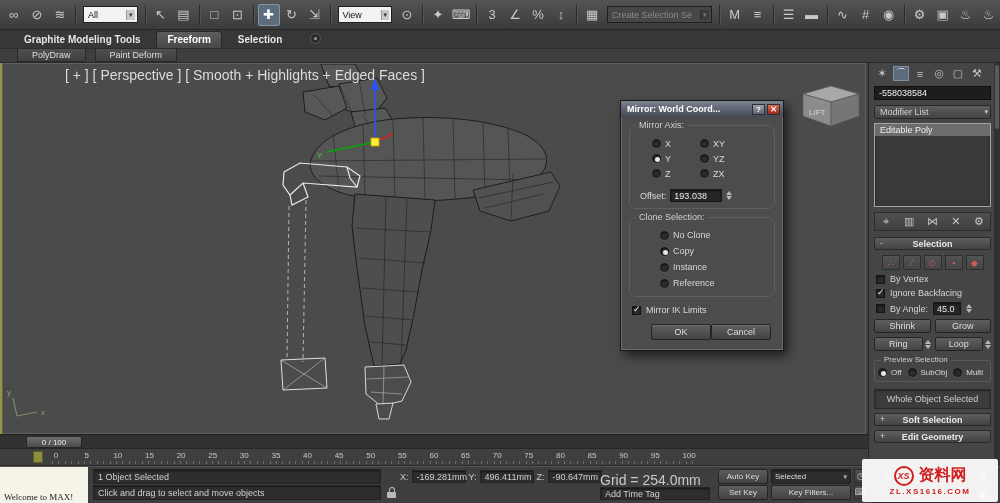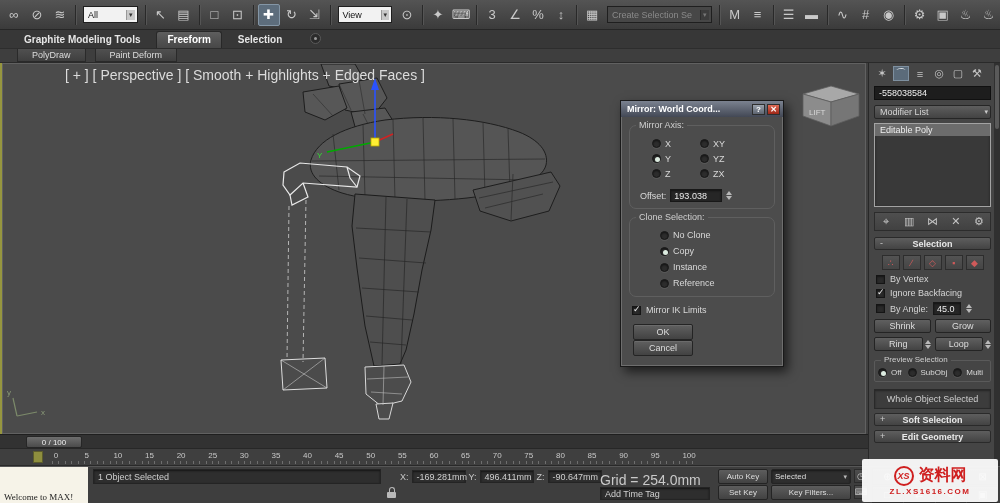--- a/index.html
+++ b/index.html
@@ -67,21 +67,21 @@
   .field { background:#262626; border:1px solid #181818; color:#ececec; height:13px; display:flex; align-items:center;
     padding:0 3px; box-shadow:inset 0 1px 2px rgba(0,0,0,.5); }
   .spinner { display:inline-flex; flex-direction:column; justify-content:center; gap:1px; }
   .sp-up { width:0; height:0; border-left:3px solid transparent; border-right:3px solid transparent; border-bottom:4px solid #b8b8b8; }
   .sp-dn { width:0; height:0; border-left:3px solid transparent; border-right:3px solid transparent; border-top:4px solid #b8b8b8; }
   .clone-list { display:flex; flex-direction:column; gap:6px; padding:2px 0 2px 24px; }
   .cbrow { display:flex; align-items:center; gap:5px; margin:2px 0 9px 3px; }
   .cb { width:9px; height:9px; background:#2a2a2a; border:1px solid #151515; position:relative; flex:0 0 auto;
     box-shadow:inset 0 1px 2px rgba(0,0,0,.5); }
   .cb.checked::after { content:"✓"; position:absolute; left:0; top:-3px; font-size:9px; color:#eee; }
-  .dlg-buttons { display:flex; justify-content:flex-end; padding:0 4px 2px;flex-direction:column; }
+  .dlg-buttons { display:flex; justify-content:flex-end; padding:0 4px 2px; }
   .btn { background:linear-gradient(#606060,#424242); border:1px solid #242424; border-radius:2px; color:#ddd;
     width:60px; text-align:center; padding:2px 0; box-shadow:0 1px 0 rgba(255,255,255,.08) inset; }
 
   
   .panel { position:absolute; left:868px; top:63px; width:132px; height:403px; background:#454545;
     border-left:1px solid #282828; color:#d5d5d5; font-size:9px; padding:2px 9px 0 5px; }
   .panel-scroll { position:absolute; right:0; top:0; width:6px; height:100%; background:#303030; }
   .panel-scroll i { display:block; width:4px; margin:2px auto 0; height:64px; background:#5a5a5a; border-radius:2px; }
   .panel-tabs { display:flex; gap:3px; height:17px; align-items:center; margin-bottom:4px; }
   .gicon { width:16px; height:15px; display:flex; align-items:center; justify-content:center; color:#c5c5c5; font-size:11px; }
@@ -541,20 +541,21 @@
         <span class="tick" data-name="frame-tick">85</span>
         <span class="tick" data-name="frame-tick">90</span>
         <span class="tick" data-name="frame-tick">95</span>
         <span class="tick" data-name="frame-tick">100</span>
       </div>
   </div>
 
   <div class="statusbar" data-name="status-bar">
     <div class="welcome" data-name="welcome-box">Welcome to MAX!</div>
     <div class="sunken sel-info" data-name="selection-info-field">1 Object Selected</div>
+    <div class="sunken prompt" data-name="prompt-line">Click and drag to select and move objects</div>
     <div class="lock" data-name="selection-lock-icon">
         <div class="shackle"></div>
         <div class="body"></div>
       </div>
     <div class="coords" data-name="transform-type-in">
       <span class="coord-label" data-name="x-coord-label">X:</span>
       <span class="sunken coord-field" data-name="x-coord-field">-169.281mm</span>
       <span class="coord-label" data-name="y-coord-label">Y:</span>
       <span class="sunken coord-field" data-name="y-coord-field">496.411mm</span>
       <span class="coord-label" data-name="z-coord-label">Z:</span>

